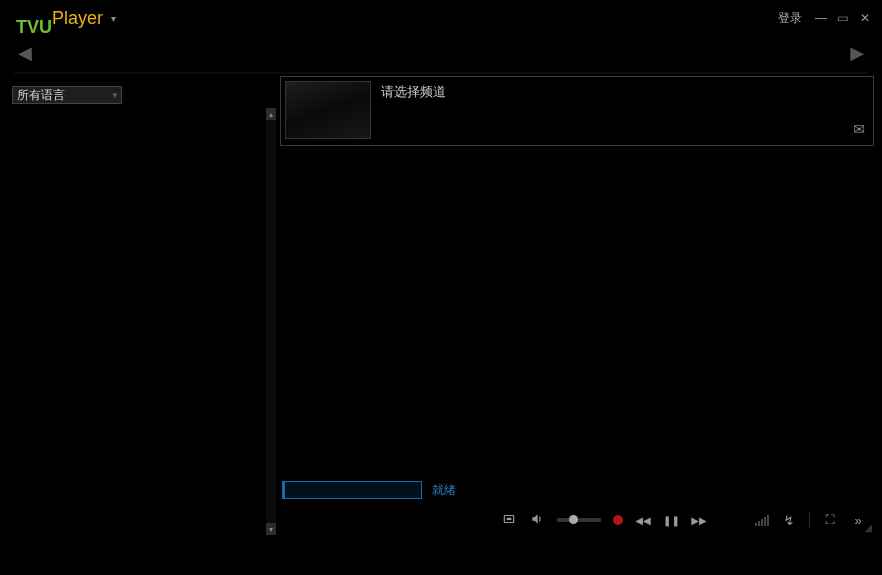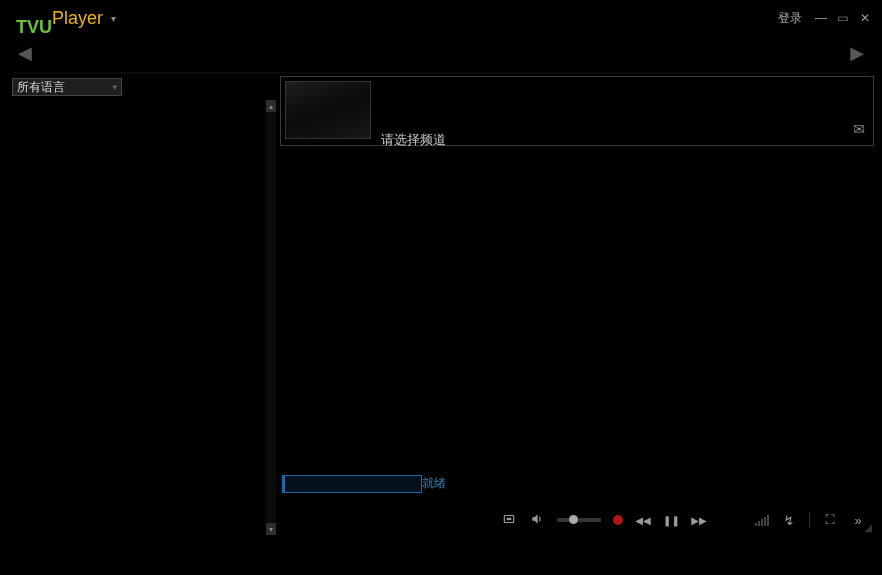--- a/index.html
+++ b/index.html
@@ -16,41 +16,41 @@
 
 .divider-top { height:38px; background:#000; position:relative; }
 .divider-top::after { content:""; position:absolute; left:14px; right:14px; bottom:0; height:2px; background:#0b0b0b; }
 .nav-arrow { position:absolute; top:6px; color:#565656; font-size:18px; cursor:pointer; }
 .nav-left { left:18px; }
 .nav-right { right:18px; }
 
 .body { display:flex; height:461px; }
 
 .sidebar { width:278px; background:#000; display:flex; flex-direction:column; }
-.search-row { display:flex; gap:1px; padding:2px 12px 0 12px; height:24px; align-items:center; }
+.search-row { display:flex; gap:1px; padding:2px 12px 0 12px; height:24px; align-items:center;margin-top:8px; }
 .lang-select { flex:0 0 110px; height:18px; background:#1e1e1e; border:1px solid #444; color:#ddd; font-size:12px; display:flex; align-items:center; justify-content:space-between; padding:0 4px; cursor:pointer; }
 .lang-select .dd { font-size:9px; color:#666; }
 .search-box { flex:1; height:18px; background:#1e1e1e; border:1px solid #444; display:flex; align-items:center; padding:0 4px; }
 .search-box input { flex:1; background:transparent; border:none; outline:none; color:#ddd; font-size:12px; }
 .search-box .mag { color:#888; font-size:12px; }
 
 .list-area { flex:1; position:relative; margin-top:2px; }
 .scrollbar { position:absolute; right:2px; top:0; bottom:0; width:10px; background:#0b0b0b; display:flex; flex-direction:column; align-items:center; }
 .sc-btn { width:10px; height:12px; background:#2d2d2d; color:#888; font-size:8px; display:flex; align-items:center; justify-content:center; cursor:pointer; }
 .sc-track { flex:1; }
 
 .main { flex:1; display:flex; flex-direction:column; padding:2px 8px 0 2px; }
 .channel-card { border:1px solid #3a3a3a; height:70px; display:flex; padding:4px; gap:10px; position:relative; }
 .preview { width:86px; height:58px; background:linear-gradient(160deg,#1e1e1e 0%,#0a0a0a 50%,#181818 100%); border:1px solid #333; }
-.card-text { color:#ccc; font-size:13px; padding-top:2px;margin-top:48px; }
+.card-text { color:#ccc; font-size:13px; padding-top:2px; }
 .mail-icon { position:absolute; right:8px; bottom:8px; color:#888; font-size:14px; cursor:pointer; }
 
 .video-area { flex:1; background:#000; margin-top:4px; border:0px solid #111; }
 
-.progress-row { height:30px; display:flex; align-items:flex-start; padding-left:2px; }
+.progress-row { height:30px; display:flex; align-items:center; gap:10px; padding-left:2px; }
 .prog-box { width:140px; height:18px; border:1px solid #1a6aa8; background:#03111c; cursor:pointer; position:relative; }
 .prog-box::before { content:""; position:absolute; left:0; top:0; bottom:0; width:2px; background:#1a6aa8; }
 .status-text { color:#2b86c5; font-size:12px; }
 
 .controls { height:30px; display:flex; align-items:center; gap:12px; padding:0 8px; background:#000; position:relative; }
 .controls .spacer { flex:1; }
 .cicon { color:#9a9a9a; font-size:13px; cursor:pointer; width:16px; text-align:center; }
 .vol-slider { width:44px; height:4px; background:#333; position:relative; cursor:pointer; }
 .vol-slider .knob { position:absolute; left:12px; top:-3px; width:9px; height:9px; border-radius:50%; background:#aaa; }
 .rec-dot { width:10px; height:10px; border-radius:50%; background:#b01818; cursor:pointer; }

